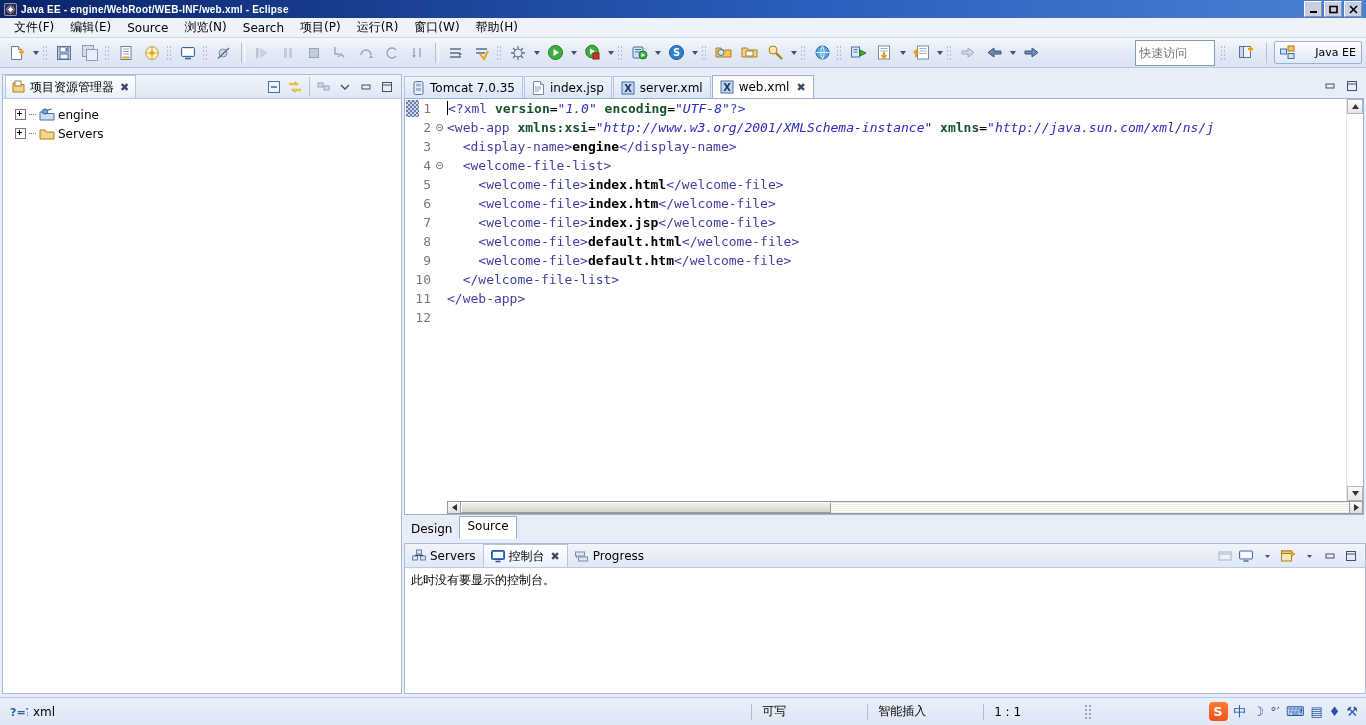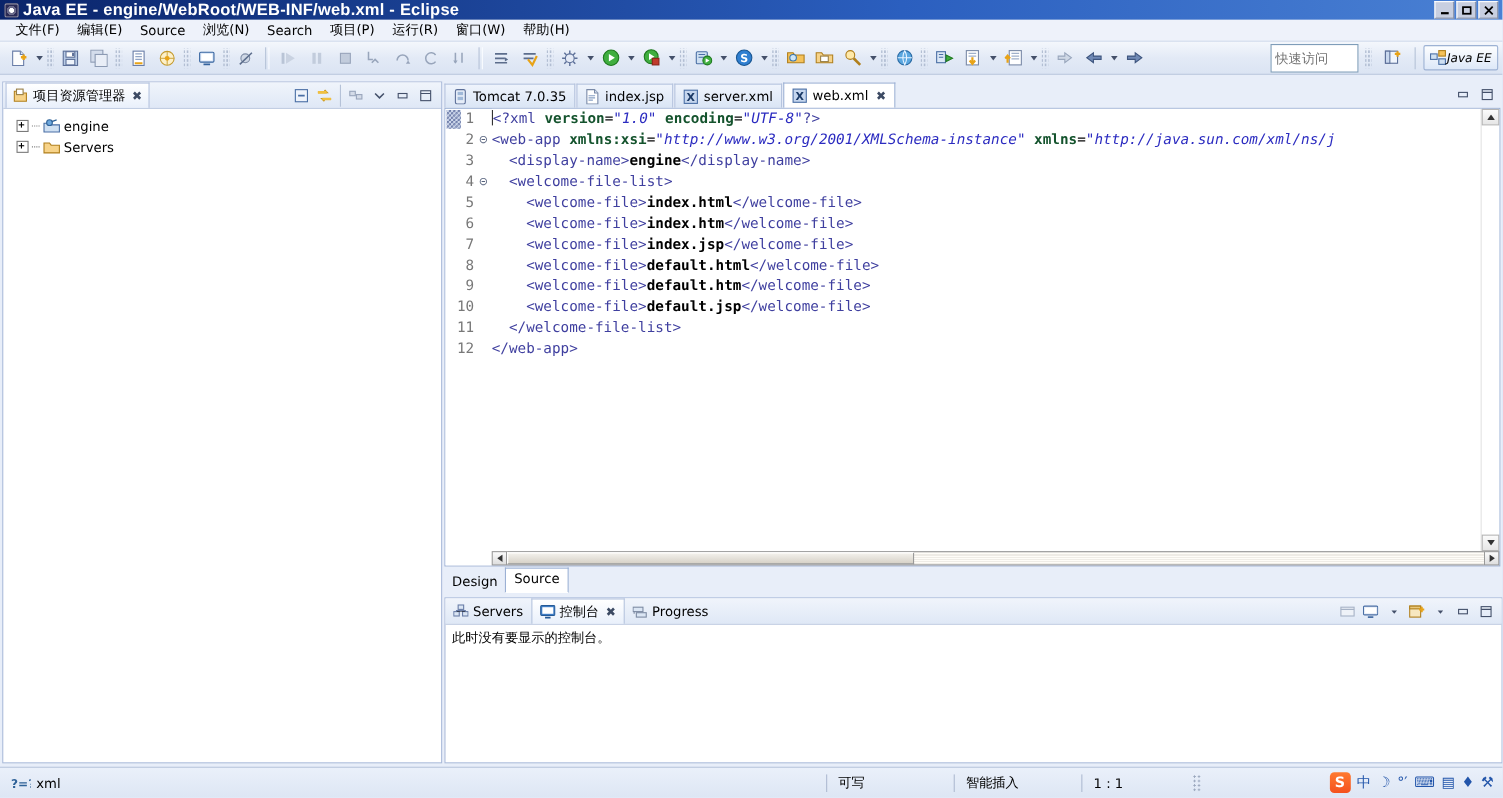--- a/index.html
+++ b/index.html
@@ -10,21 +10,21 @@
     background:#d6e2f5;
     -webkit-font-smoothing:none;
   }
   .app{position:relative;width:1366px;height:725px;background:#e8eef9;}
 
   
   .titlebar{
     height:18px;
     background:linear-gradient(to right,#0a246a 0%,#2b5fbf 60%,#4a81d4 100%);
     display:flex;align-items:center;
-    color:#fff;font-weight:bold;font-size:15px;
+    color:#fff;font-weight:bold;font-size:10px;
     padding:0 2px;
   }
   .title-ico{
     width:13px;height:13px;margin:0 4px 0 2px;flex:none;
     border-radius:2px;
     background:radial-gradient(circle at 50% 50%,#fff 0 22%,#6a6a8a 24% 45%,#2a2a55 47% 100%);
     box-shadow:inset 0 0 0 1px #99a;
   }
   .title-text{white-space:nowrap;letter-spacing:.2px;}
   .title-btns{margin-left:auto;display:flex;gap:2px;padding-right:2px;}
@@ -75,24 +75,24 @@
   .quick-access{
     margin-left:auto;display:flex;align-items:center;gap:4px;padding-right:4px;
   }
   .qa-input{
     width:72px;height:16px;background:#fff;border:1px solid #7f9db9;
     font-size:12px;color:#4a4a4a;padding:4px 3px;line-height:16px;
     font-family:"DejaVu Sans",sans-serif;
   }
   .persp-sep{width:1px;height:20px;background:#b5c2d8;margin:0 3px;}
   .persp-btn{
-    display:flex;align-items:center;gap:0;height:21px;padding:0 5px;
+    display:flex;align-items:center;gap:20px;height:21px;padding:0 5px;
     border:1px solid #9db2d4;border-radius:2px;
     background:linear-gradient(to bottom,#fdfeff,#dde8f8);
-    font-size:11px;font-family:"DejaVu Sans",sans-serif;font-style:italic;
+    font-size:11px;font-family:"DejaVu Sans",sans-serif;
   }
 
   
   .body-area{position:absolute;left:0;top:67px;width:1366px;height:458px;}
 
   
   .leftview{
     position:absolute;left:2px;top:7px;width:398px;height:618px;
     background:#fff;border:1px solid #a9bada;
   }
@@ -727,21 +727,20 @@
           <div id="code-lines">
               <div class="codeline"><span class="caret"></span><span class="tk-pi">&lt;?xml </span><span class="tk-attr">version</span><span class="tk-eq">=</span><span class="tk-val">"1.0"</span><span class="tk-pi"> </span><span class="tk-attr">encoding</span><span class="tk-eq">=</span><span class="tk-val">"UTF-8"</span><span class="tk-pi">?&gt;</span></div>
               <div class="codeline"><span class="tk-tag">&lt;web-app </span><span class="tk-attr">xmlns:xsi</span><span class="tk-eq">=</span><span class="tk-val">"http://www.w3.org/2001/XMLSchema-instance"</span><span class="tk-eq"> </span><span class="tk-attr">xmlns</span><span class="tk-eq">=</span><span class="tk-val">"http://java.sun.com/xml/ns/j</span></div>
               <div class="codeline"><span class="tk-tag">  &lt;display-name&gt;</span><span class="tk-txt">engine</span><span class="tk-tag">&lt;/display-name&gt;</span></div>
               <div class="codeline"><span class="tk-tag">  &lt;welcome-file-list&gt;</span></div>
               <div class="codeline"><span class="tk-tag">    &lt;welcome-file&gt;</span><span class="tk-txt">index.html</span><span class="tk-tag">&lt;/welcome-file&gt;</span></div>
               <div class="codeline"><span class="tk-tag">    &lt;welcome-file&gt;</span><span class="tk-txt">index.htm</span><span class="tk-tag">&lt;/welcome-file&gt;</span></div>
               <div class="codeline"><span class="tk-tag">    &lt;welcome-file&gt;</span><span class="tk-txt">index.jsp</span><span class="tk-tag">&lt;/welcome-file&gt;</span></div>
               <div class="codeline"><span class="tk-tag">    &lt;welcome-file&gt;</span><span class="tk-txt">default.html</span><span class="tk-tag">&lt;/welcome-file&gt;</span></div>
               <div class="codeline"><span class="tk-tag">    &lt;welcome-file&gt;</span><span class="tk-txt">default.htm</span><span class="tk-tag">&lt;/welcome-file&gt;</span></div>
-              <div class="codeline"><span class="tk-tag">    &lt;welcome-file&gt;</span><span class="tk-txt">default.jsp</span><span class="tk-tag">&lt;/welcome-file&gt;</span></div>
               <div class="codeline"><span class="tk-tag">  &lt;/welcome-file-list&gt;</span></div>
               <div class="codeline"><span class="tk-tag">&lt;/web-app&gt;</span></div>
             </div>
         </div>
 
         <div class="vscroll">
           <div class="vs-arrow">
             <svg width="7" height="5" viewBox="0 0 7 5">
                 <path d="M3.5 0 L7 5 H0z" fill="#333"></path>
               </svg>

